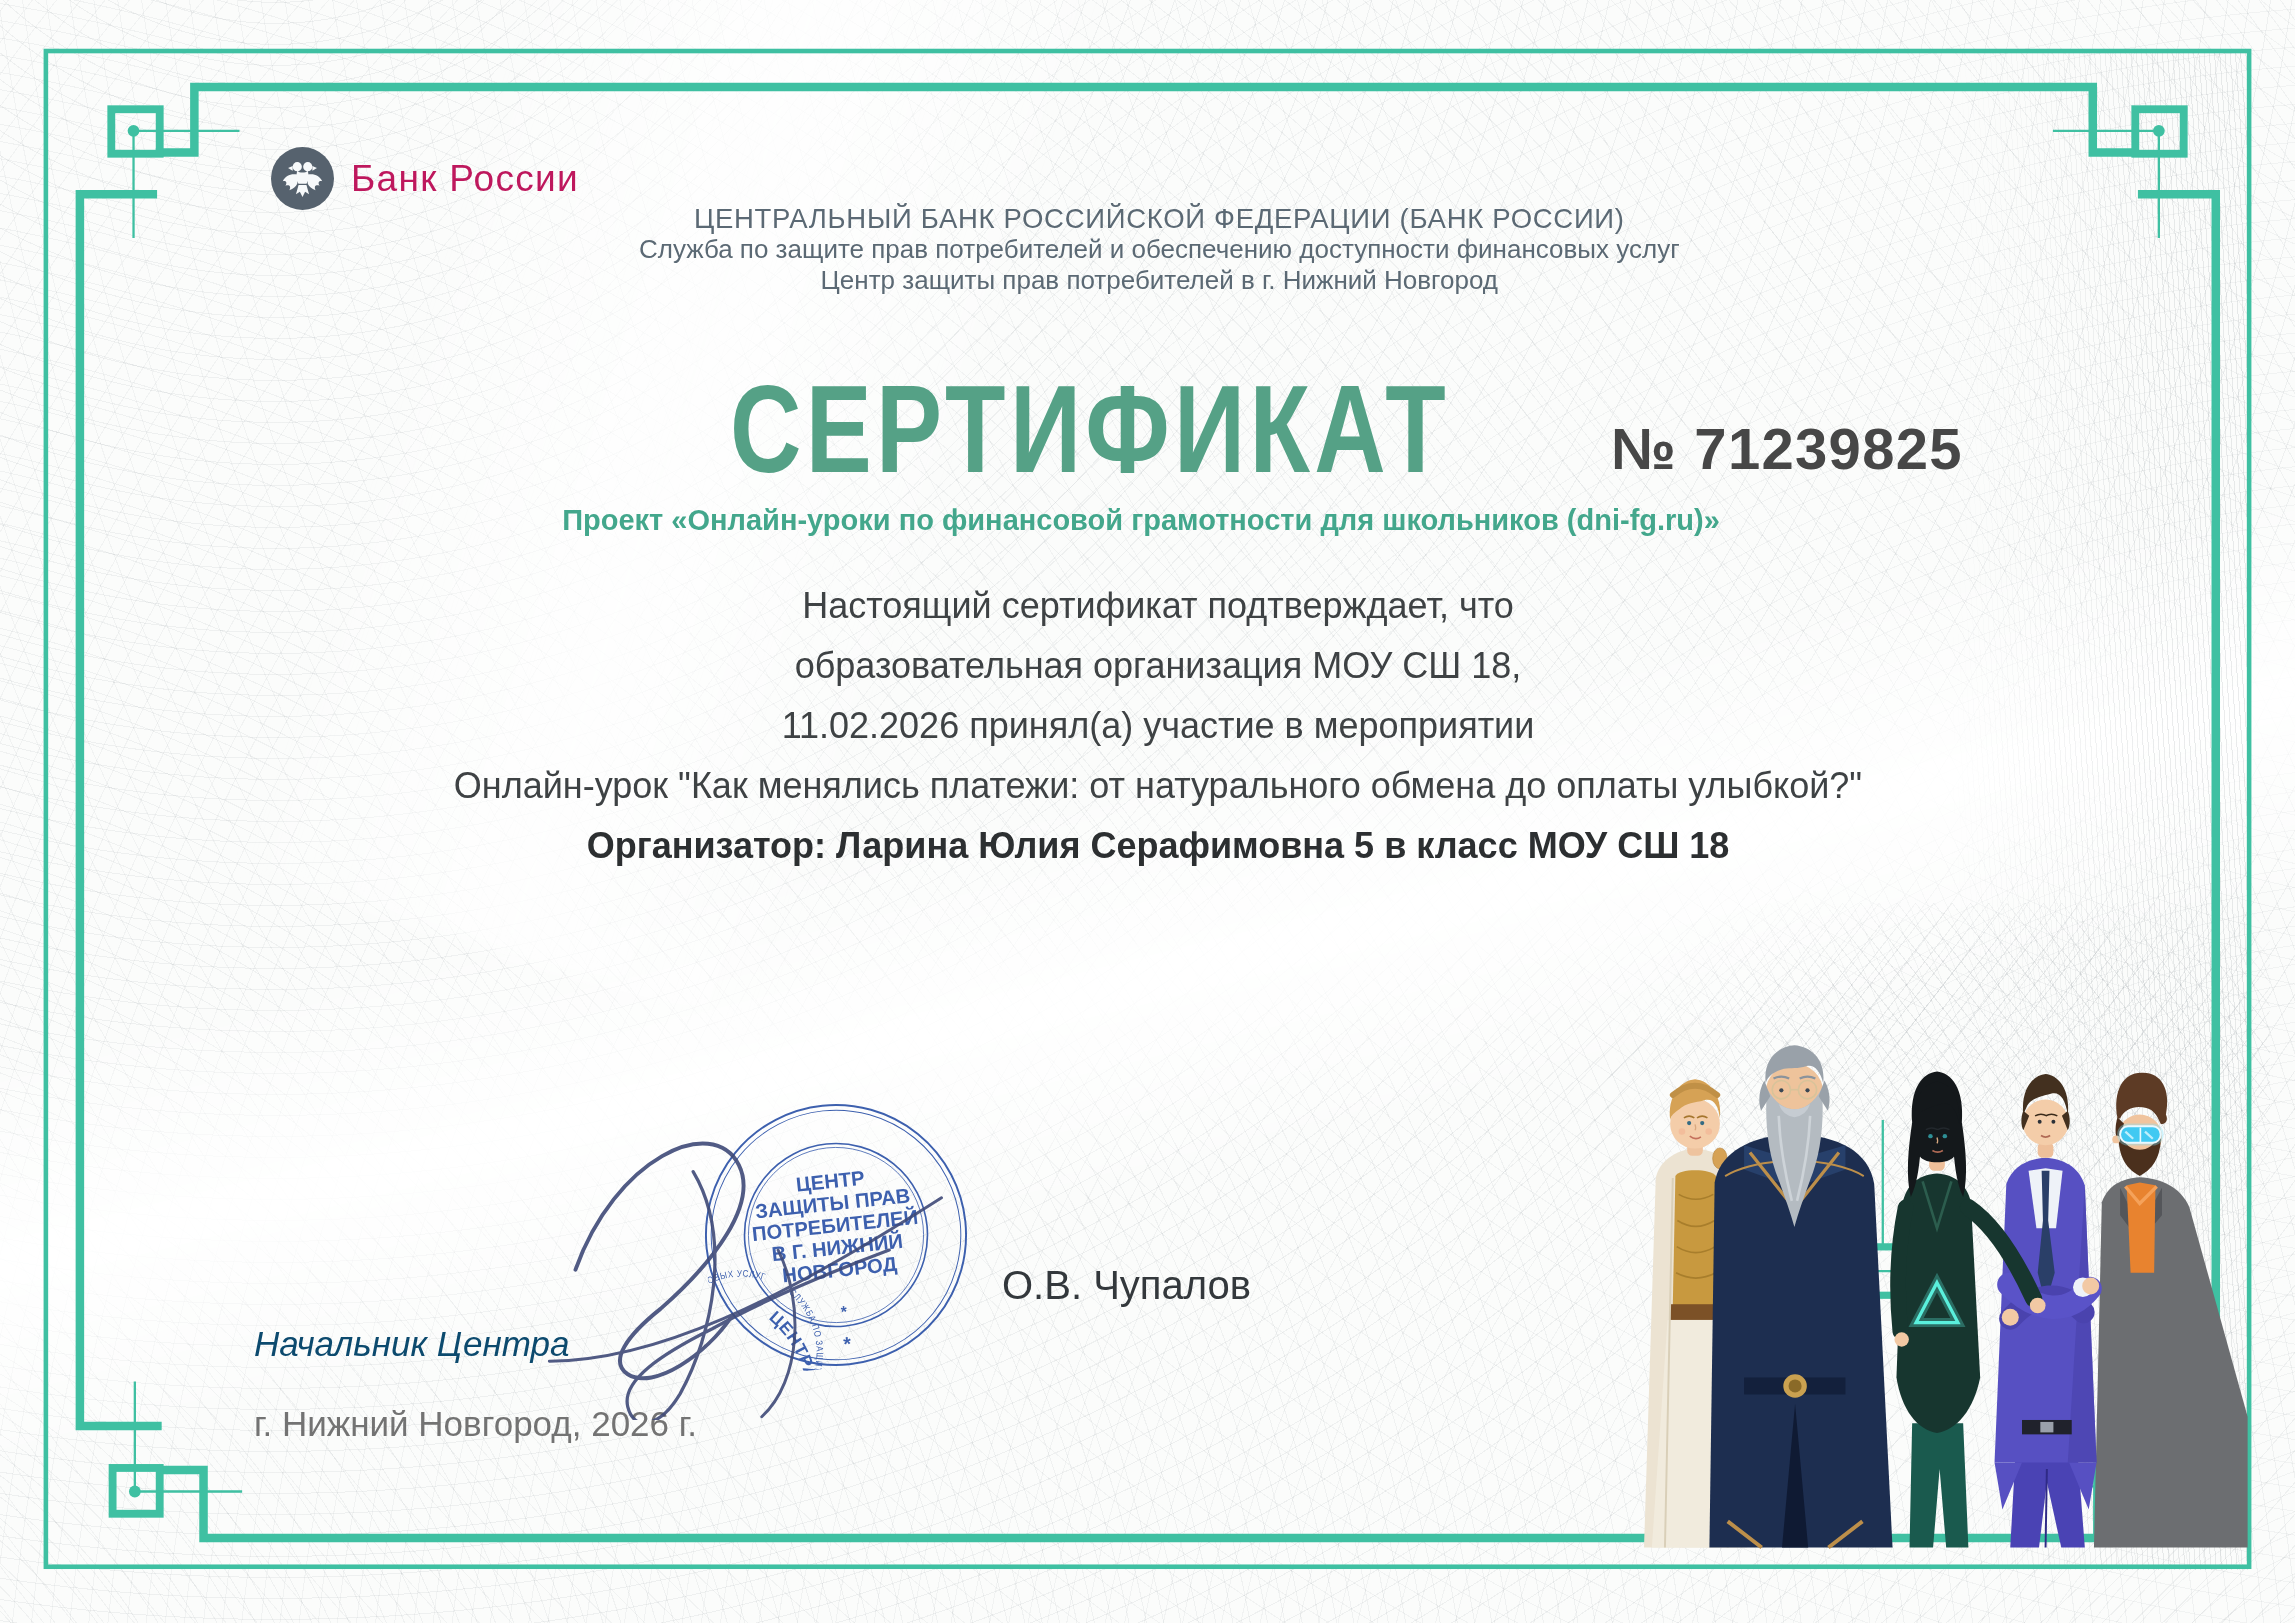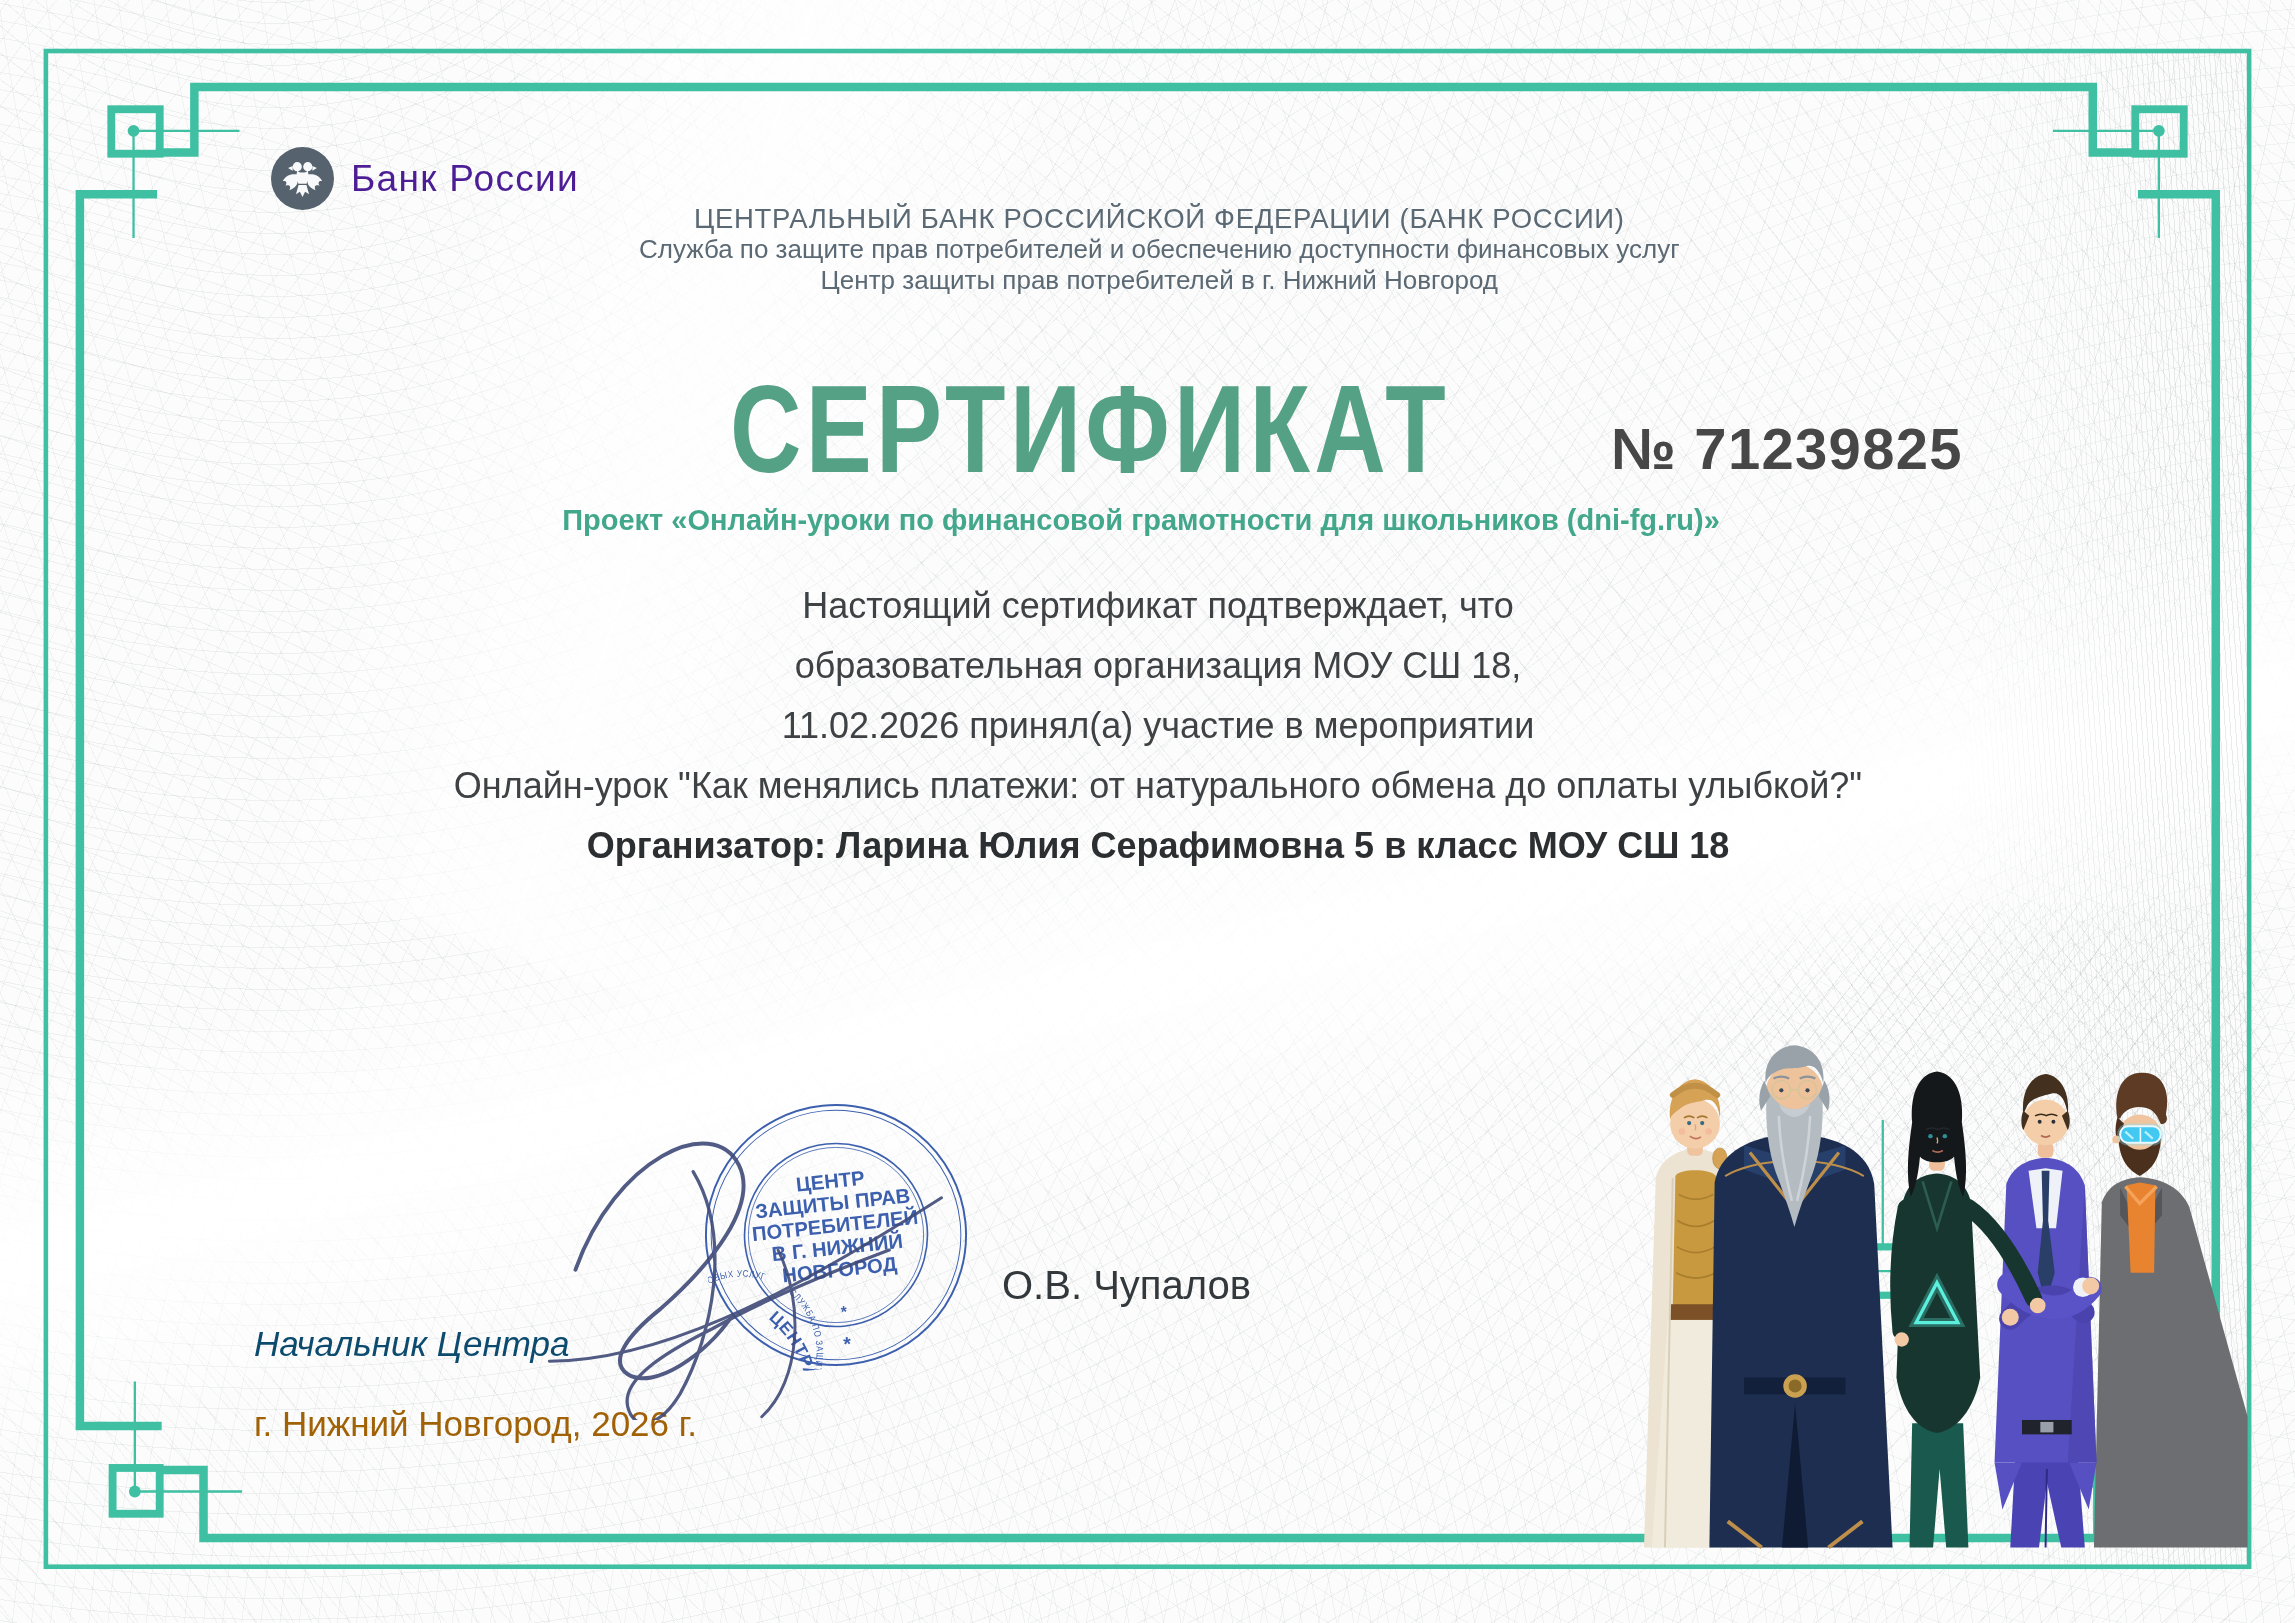--- a/index.html
+++ b/index.html
@@ -26,42 +26,42 @@
     transform:rotate(-14deg);filter:blur(9.2px);
     background:linear-gradient(to bottom, rgba(255,255,255,0) 0%, rgba(255,255,255,.9) 45%, rgba(255,255,255,.9) 55%, rgba(255,255,255,0) 100%);}
   .swoosh-b{position:absolute;left:393px;top:-196px;width:589px;height:1178px;z-index:1;
     transform:rotate(18deg);filter:blur(7.9px);
     background:linear-gradient(to right, rgba(255,255,255,0), rgba(255,255,255,.85), rgba(255,255,255,0));}
 
   .border-svg{position:absolute;left:0;top:0;z-index:2;}
 
   
   .logo{position:absolute;left:271px;top:147px;z-index:5;display:flex;align-items:center;}
-  .logo .wordmark{margin-left:17px;font-size:37px;color:#4c1d95;letter-spacing:1.3px;}
+  .logo .wordmark{margin-left:17px;font-size:37px;color:#be185d;letter-spacing:1.3px;}
 
   
   .header{position:absolute;left:0;right:0;top:203px;z-index:5;text-align:center;color:#5b6974;transform:translateX(11.8px);}
   .header .h1{font-size:27.5px;line-height:31px;letter-spacing:0.7px;}
   .header .h2,.header .h3{font-size:26px;line-height:31px;}
 
   
   .title{position:absolute;left:730px;top:359px;z-index:5;font-size:90px;font-weight:700;
     letter-spacing:3.9px;color:#55a186;transform:scale(1.10,1.38);transform-origin:left top;white-space:nowrap;}
   .title-number{position:absolute;left:1611px;top:415px;z-index:5;font-size:58px;font-weight:700;color:#474747;letter-spacing:1.3px;white-space:nowrap;}
   .subtitle{position:absolute;left:0;right:0;top:504px;z-index:5;text-align:center;font-size:29px;font-weight:700;color:#43a78c;transform:translateX(-6.5px);}
 
   
   .body-text{position:absolute;left:0;right:0;top:576px;z-index:5;text-align:center;color:#3e4244;
     font-size:36px;line-height:60px;transform:translateX(10.5px);}
   .body-text .b5{font-weight:700;color:#2c2f31;}
 
   
   .position-label{position:absolute;left:254px;top:1324px;z-index:5;font-size:35px;color:#0c4a6e;font-style:italic;}
   .signer-name{position:absolute;left:1002px;top:1263px;z-index:5;font-size:40px;color:#33383c;}
-  .place-line{position:absolute;left:254px;top:1404px;z-index:5;font-size:35px;color:#a16207;}
+  .place-line{position:absolute;left:254px;top:1404px;z-index:5;font-size:35px;color:#737373;}
 
   .stamp{position:absolute;left:704px;top:1103px;z-index:4;transform:rotate(-6deg);opacity:.92;}
   .stamp text,.stamp textPath{fill:#2d53a8;font-family:"Liberation Sans",sans-serif;}
   .sig{position:absolute;left:497px;top:1054px;z-index:5;}
   .people{position:absolute;left:1610px;top:1011px;z-index:6;}
 </style>
 </head>
 <body>
 
 <div class="cert">

